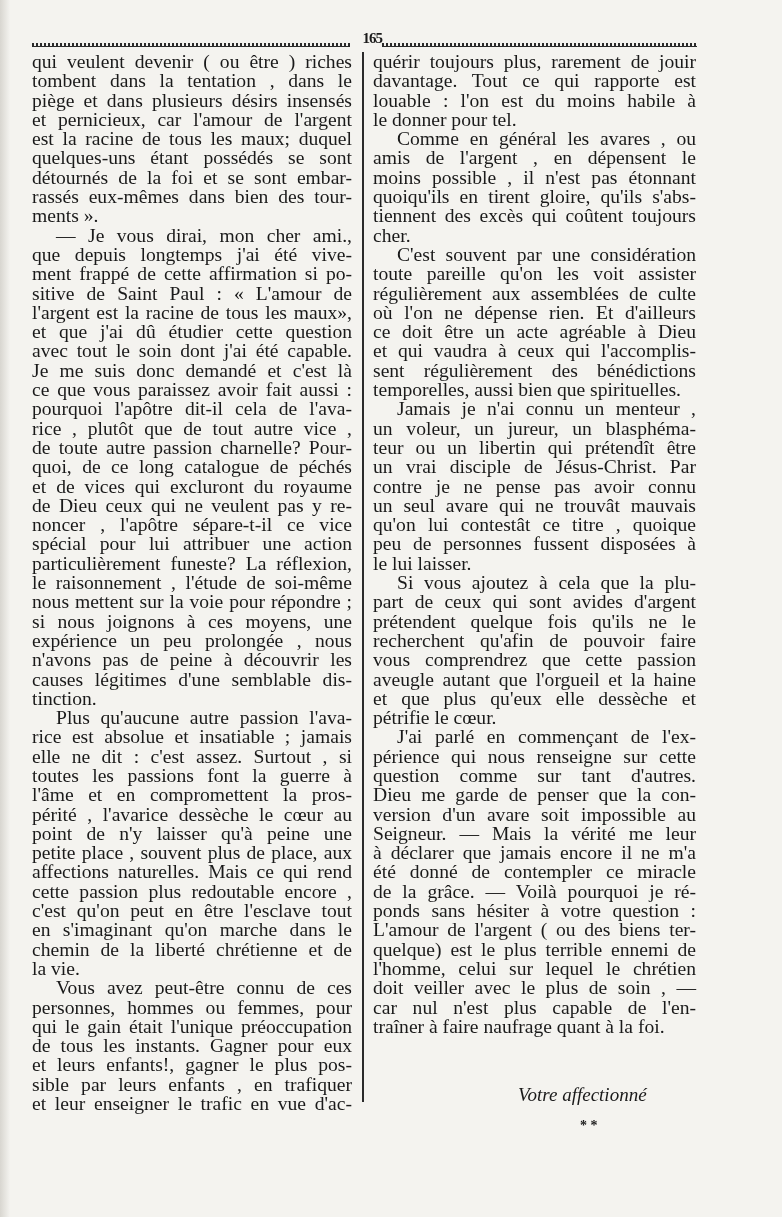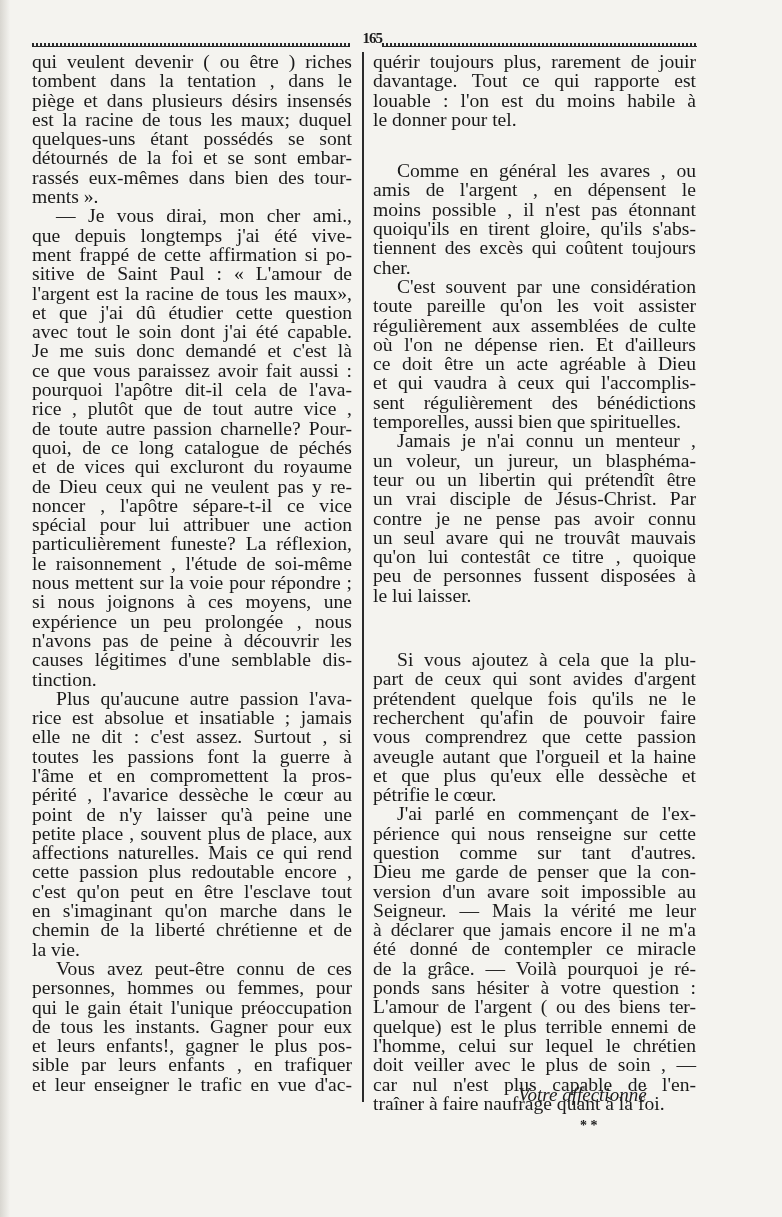--- a/index.html
+++ b/index.html
@@ -61,20 +61,21 @@
 <div class="header">
   <div class="rule-left"></div>
   <div class="page-number">165</div>
   <div class="rule-right"></div>
 </div>
 
 <div class="col col-left" id="col-left">
     <span class="line">qui veulent devenir ( ou être ) riches</span>
     <span class="line">tombent dans la tentation , dans le</span>
     <span class="line">piège et dans plusieurs désirs insensés</span>
+    <span class="line">et pernicieux, car l'amour de l'argent</span>
     <span class="line">est la racine de tous les maux; duquel</span>
     <span class="line">quelques-uns étant possédés se sont</span>
     <span class="line">détournés de la foi et se sont embar-</span>
     <span class="line">rassés eux-mêmes dans bien des tour-</span>
     <span class="line last">ments ».</span>
     <span class="line" style="padding-left: 24px;">— Je vous dirai, mon cher ami.,</span>
     <span class="line">que depuis longtemps j'ai été vive-</span>
     <span class="line">ment frappé de cette affirmation si po-</span>
     <span class="line">sitive de Saint Paul : « L'amour de</span>
     <span class="line">l'argent est la racine de tous les maux»,</span>
@@ -119,21 +120,21 @@
     <span class="line">et leurs enfants!, gagner le plus pos-</span>
     <span class="line">sible par leurs enfants , en trafiquer</span>
     <span class="line">et leur enseigner le trafic en vue d'ac-</span>
   </div>
 <div class="col-divider"></div>
 <div class="col col-right" id="col-right">
     <span class="line">quérir toujours plus, rarement de jouir</span>
     <span class="line">davantage. Tout ce qui rapporte est</span>
     <span class="line">louable : l'on est du moins habile à</span>
     <span class="line last">le donner pour tel.</span>
-    <span class="line" style="padding-left: 24px; margin-top: 32px;">Comme en général les avares , ou</span>
+    <span class="line" style="padding-left: 24px;">Comme en général les avares , ou</span>
     <span class="line">amis de l'argent , en dépensent le</span>
     <span class="line">moins possible , il n'est pas étonnant</span>
     <span class="line">quoiqu'ils en tirent gloire, qu'ils s'abs-</span>
     <span class="line">tiennent des excès qui coûtent toujours</span>
     <span class="line last">cher.</span>
     <span class="line" style="padding-left: 24px;">C'est souvent par une considération</span>
     <span class="line">toute pareille qu'on les voit assister</span>
     <span class="line">régulièrement aux assemblées de culte</span>
     <span class="line">où l'on ne dépense rien. Et d'ailleurs</span>
     <span class="line">ce doit être un acte agréable à Dieu</span>
@@ -142,21 +143,21 @@
     <span class="line last">temporelles, aussi bien que spirituelles.</span>
     <span class="line" style="padding-left: 24px;">Jamais je n'ai connu un menteur ,</span>
     <span class="line">un voleur, un jureur, un blasphéma-</span>
     <span class="line">teur ou un libertin qui prétendît être</span>
     <span class="line">un vrai disciple de Jésus-Christ. Par</span>
     <span class="line">contre je ne pense pas avoir connu</span>
     <span class="line">un seul avare qui ne trouvât mauvais</span>
     <span class="line">qu'on lui contestât ce titre , quoique</span>
     <span class="line">peu de personnes fussent disposées à</span>
     <span class="line last">le lui laisser.</span>
-    <span class="line" style="padding-left: 24px; margin-top: 45px;">Si vous ajoutez à cela que la plu-</span>
+    <span class="line" style="padding-left: 24px;">Si vous ajoutez à cela que la plu-</span>
     <span class="line">part de ceux qui sont avides d'argent</span>
     <span class="line">prétendent quelque fois qu'ils ne le</span>
     <span class="line">recherchent qu'afin de pouvoir faire</span>
     <span class="line">vous comprendrez que cette passion</span>
     <span class="line">aveugle autant que l'orgueil et la haine</span>
     <span class="line">et que plus qu'eux elle dessèche et</span>
     <span class="line last">pétrifie le cœur.</span>
     <span class="line" style="padding-left: 24px;">J'ai parlé en commençant de l'ex-</span>
     <span class="line">périence qui nous renseigne sur cette</span>
     <span class="line">question comme sur tant d'autres.</span>

